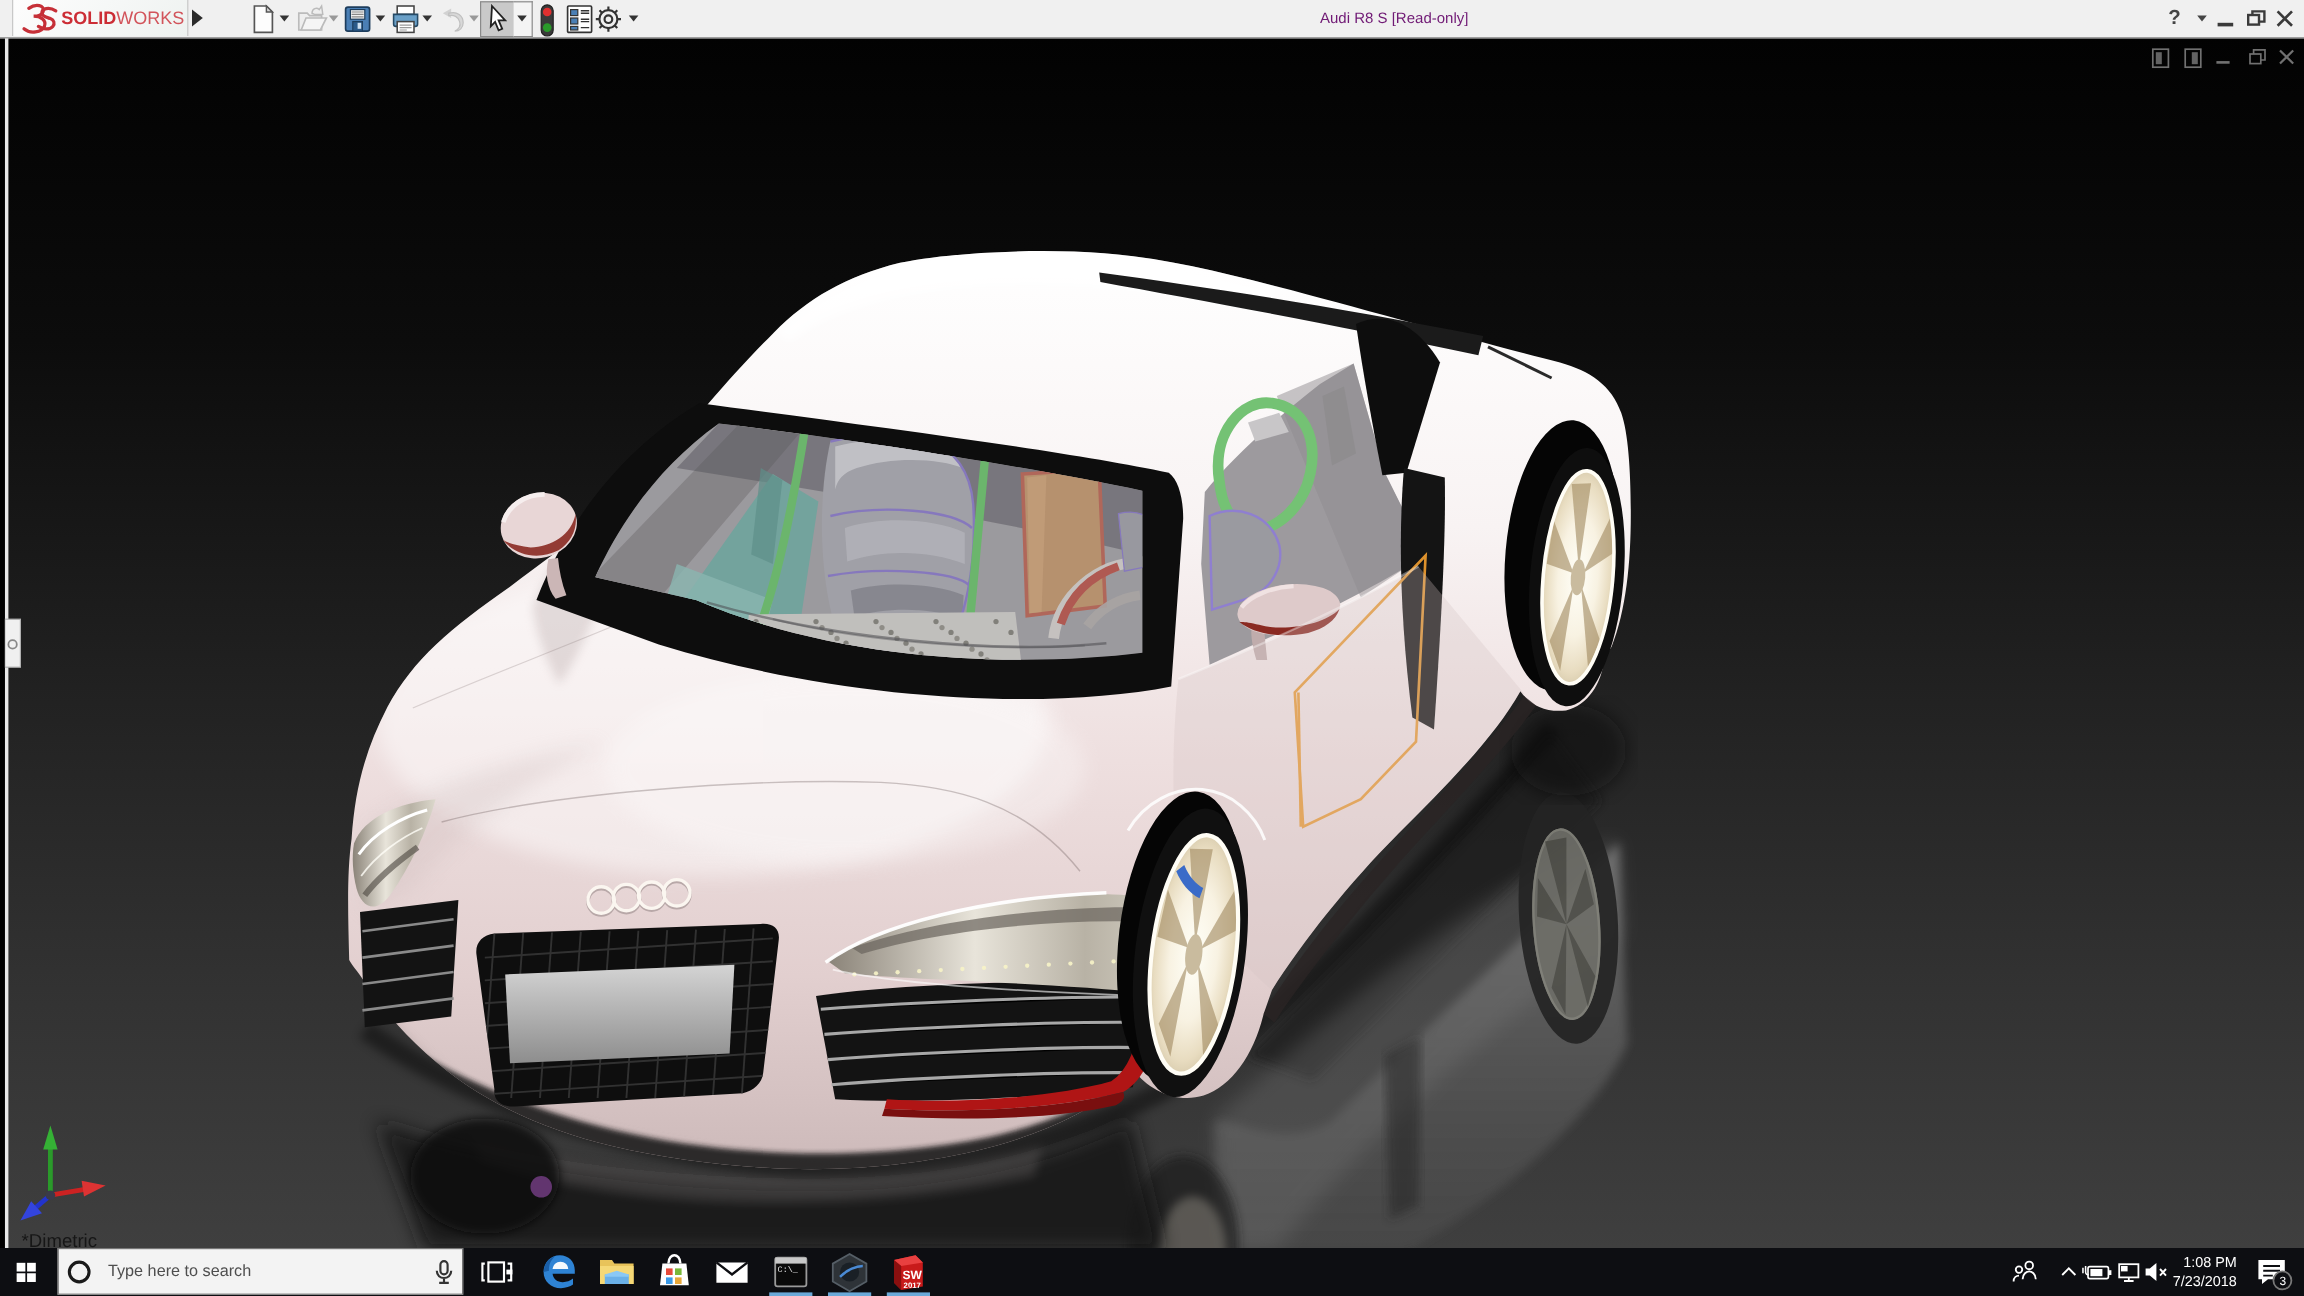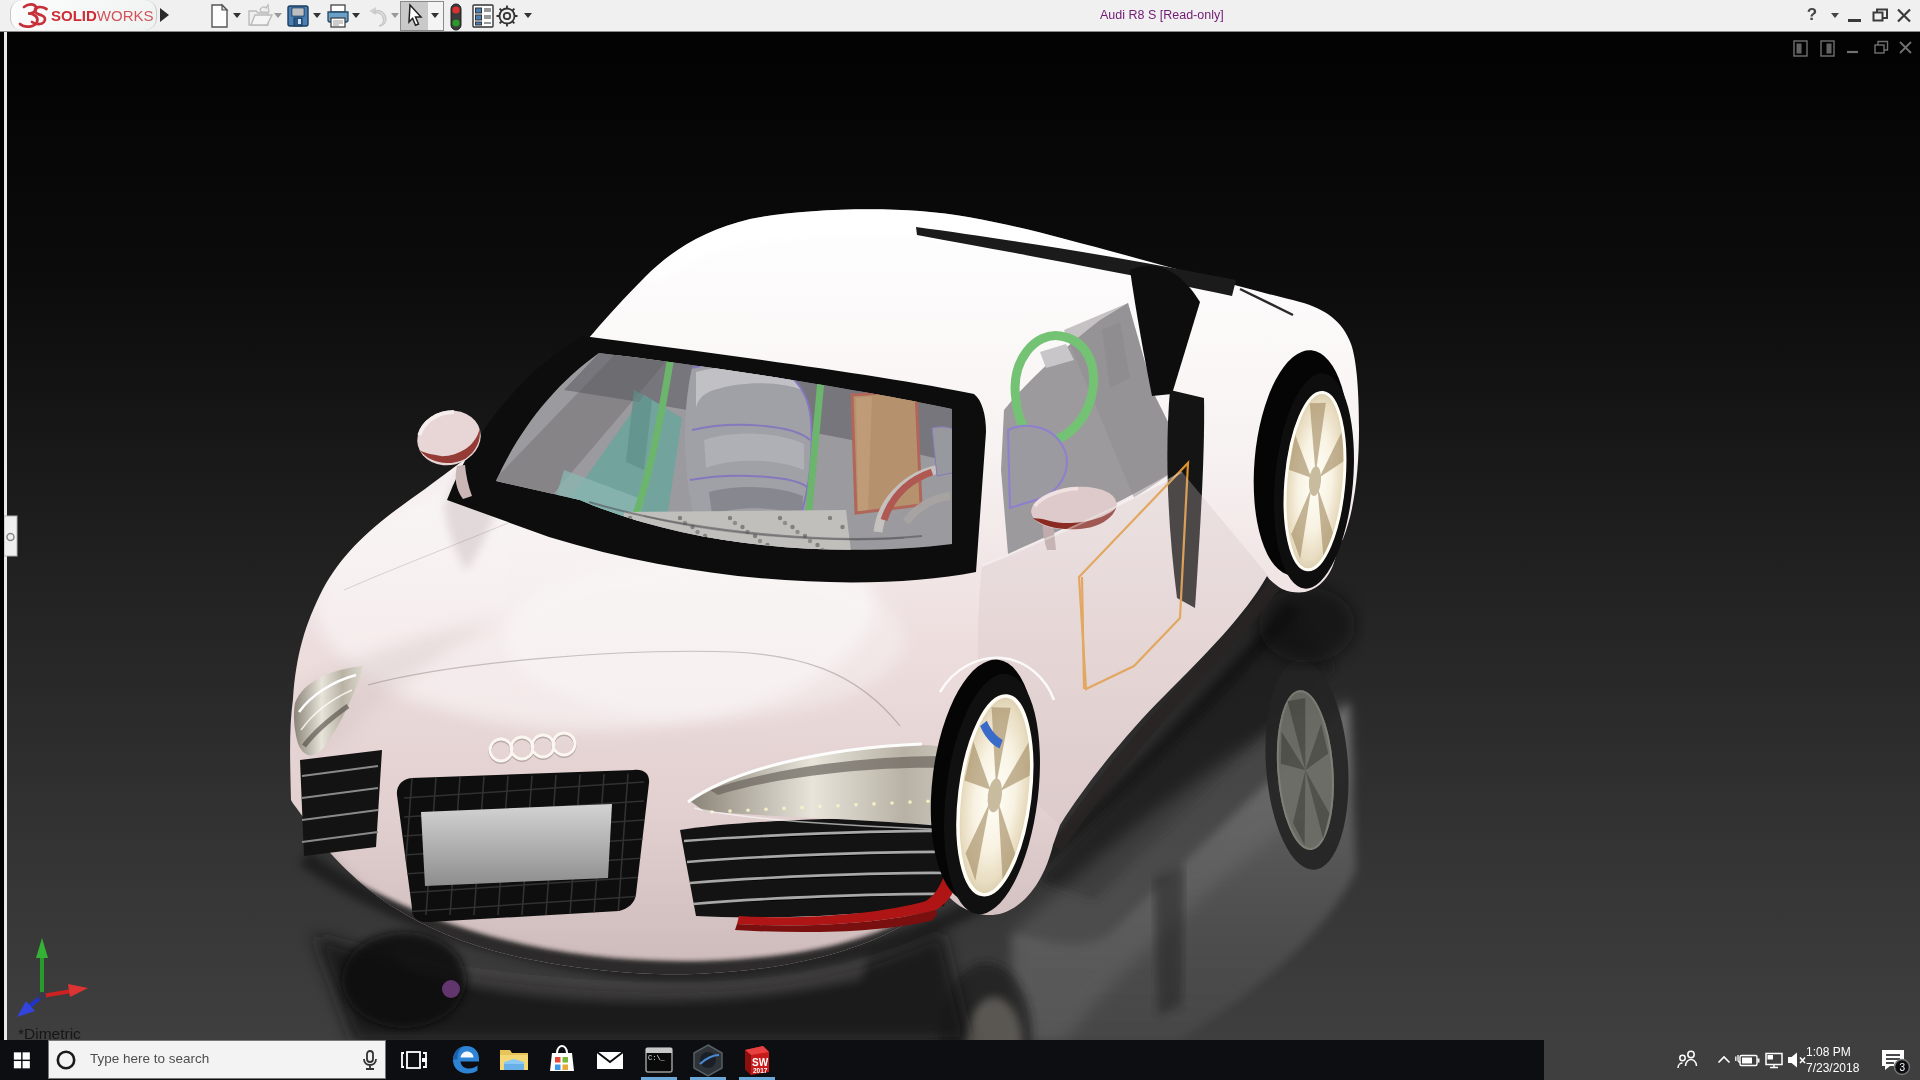--- a/index.html
+++ b/index.html
@@ -1,33 +1,33 @@
 <!DOCTYPE html>
 <html><head>
 <meta charset="utf-8">
 <style>
 html,body{margin:0;padding:0;width:1920px;height:1080px;overflow:hidden;background:#000;font-family:"Liberation Sans",sans-serif;}
 #stage{position:absolute;top:0;left:4px;width:1920px;height:1080px;}
 
 #titlebar{position:absolute;top:0;left:0;width:1920px;height:31px;background:#f0f0f0;border-bottom:1px solid #8a8a8a;z-index:10;}
-#logobox{position:absolute;left:10px;top:0px;width:145px;height:30px;background:linear-gradient(135deg,#fdfdfd,#eef2f0);border-left:1px solid #c8c8c8;border-right:1px solid #c8c8c8;border-radius:12px;}
+#logobox{position:absolute;left:10px;top:0px;width:145px;height:30px;background:linear-gradient(135deg,#fdfdfd,#eef2f0);border-left:1px solid #c8c8c8;border-right:1px solid #c8c8c8;}
 #swtext{position:absolute;left:40px;top:7px;font-size:15px;font-weight:bold;color:#cc2d35;letter-spacing:0px;}
 #swtext .lite{font-weight:normal;color:#d2545b;}
 .flyout{position:absolute;left:160px;top:8px;width:0;height:0;border-left:9px solid #2a2a2a;border-top:7px solid transparent;border-bottom:7px solid transparent;}
 .tbicon{position:absolute;top:3px;}
 .caret{position:absolute;top:13px;width:0;height:0;border-top:5px solid #333;border-left:4px solid transparent;border-right:4px solid transparent;}
 #wtitle{position:absolute;left:1100px;top:8px;font-size:12.5px;color:#701a75;}
 .winbtn{position:absolute;top:0;height:30px;color:#444;font-size:15px;text-align:center;}
 
-#taskbar{position:absolute;top:1040px;left:0;width:1544px;height:40px;background:#0d0e12;z-index:10;}
+#taskbar{position:absolute;top:1040px;left:0;width:1920px;height:40px;background:#0d0e12;z-index:10;}
 #searchbox{position:absolute;left:48px;top:0;width:338px;height:39px;background:#f3f3f3;border:1px solid #777;box-sizing:border-box;}
 #searchtext{position:absolute;left:90px;top:11px;font-size:13.5px;color:#4e4e4e;}
 .tico{position:absolute;top:0px;width:44px;height:40px;}
 .runbar{position:absolute;top:37px;height:3px;background:#6aa9d8;}
-#clock{position:absolute;left:1806px;top:4px;width:58px;text-align:left;color:#fff;font-size:12px;line-height:16px;}
+#clock{position:absolute;left:1806px;top:4px;width:58px;text-align:right;color:#fff;font-size:12px;line-height:16px;}
 </style>
 </head>
 <body>
 <div id="stage">
 <svg id="scene" width="1920" height="1080" viewBox="0 0 1920 1080">
 <defs>
 <linearGradient id="bg" x1="0" y1="31" x2="0" y2="1040" gradientUnits="userSpaceOnUse">
  <stop offset="0" stop-color="#020202"></stop>
  <stop offset="0.25" stop-color="#0c0c0c"></stop>
  <stop offset="0.55" stop-color="#222222"></stop>

